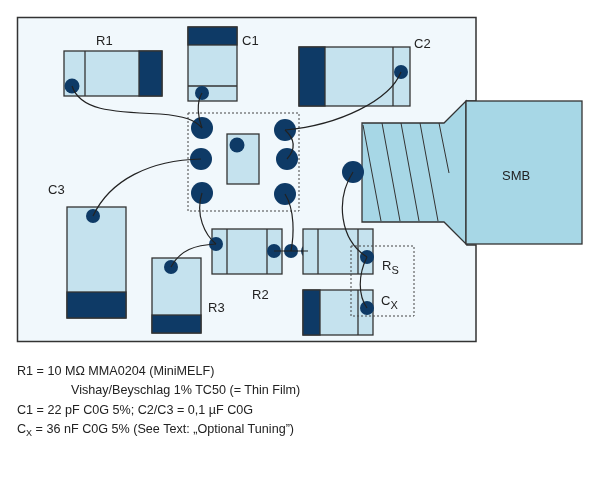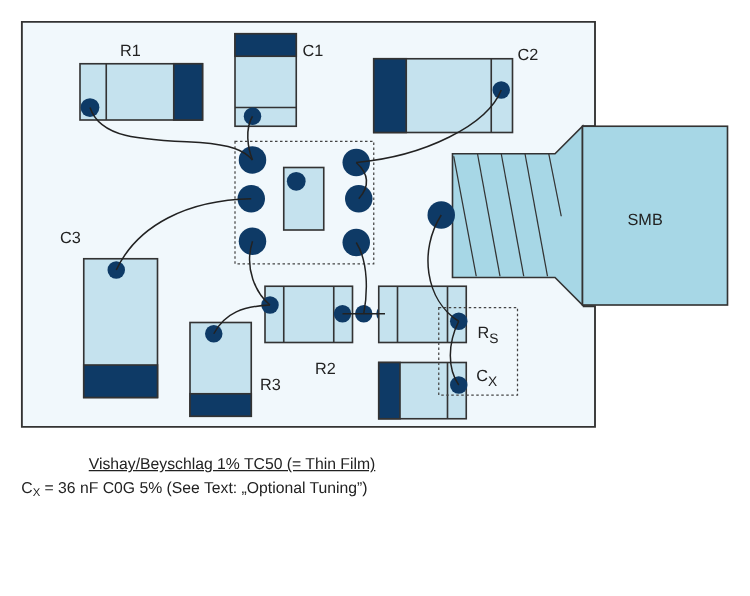--- a/index.html
+++ b/index.html
@@ -1,20 +1,20 @@
 <!DOCTYPE html>
 <html><head>
 <meta charset="utf-8">
 <style>
   html, body { margin: 0; padding: 0; background: #ffffff; }
   body { width: 600px; height: 477px; position: relative; overflow: hidden; font-family: "Liberation Sans", sans-serif; }
   #diagram { position: absolute; left: 0; top: 0; width: 600px; height: 350px; }
   .notes { position: absolute; left: 17px; top: 362px; font-size: 12.6px; color: #222; line-height: 19.3px; }
   .notes .line { white-space: pre; }
-  .notes .indent { padding-left: 54px; text-decoration: underline; }
+  .notes .indent { padding-left: 54px; }
   .notes sub { font-size: 9px; vertical-align: -3px; }
   svg text { font-family: "Liberation Sans", sans-serif; fill: #222; }
 </style>
 </head>
 <body>
 
 <svg id="diagram" width="600" height="350" viewBox="0 0 600 350">
 
   <rect x="17" y="17" width="179" height="0" fill="none"></rect>
   <rect x="17.5" y="17.5" width="578" height="325" fill="#f1f8fc" stroke="#333" stroke-width="1.5" style="display:none"></rect>
@@ -120,15 +120,17 @@
     <path d="M202 193 C 195 215, 205 235, 216 244"></path>
     <path d="M171 267 C 180 250, 195 245, 216 244"></path>
     <path d="M285 194 C 295 210, 294 235, 291 251"></path>
     <path d="M274 251 H 308"></path>
     <path d="M353 172 C 335 200, 340 240, 367 257"></path>
     <path d="M367 257 C 358 275, 358 295, 367 308"></path>
   </g>
 </svg>
 
 <div class="notes">
+  <div class="line">R1 = 10 MΩ MMA0204 (MiniMELF)</div>
   <div class="line indent">Vishay/Beyschlag 1% TC50 (= Thin Film)</div>
+  <div class="line">C1 = 22 pF C0G 5%; C2/C3 = 0,1 µF C0G</div>
   <div class="line"><span>C</span><sub>X</sub><span> = 36 nF C0G 5% (See Text: „Optional Tuning”)</span></div>
 </div>
 
 </body></html>

